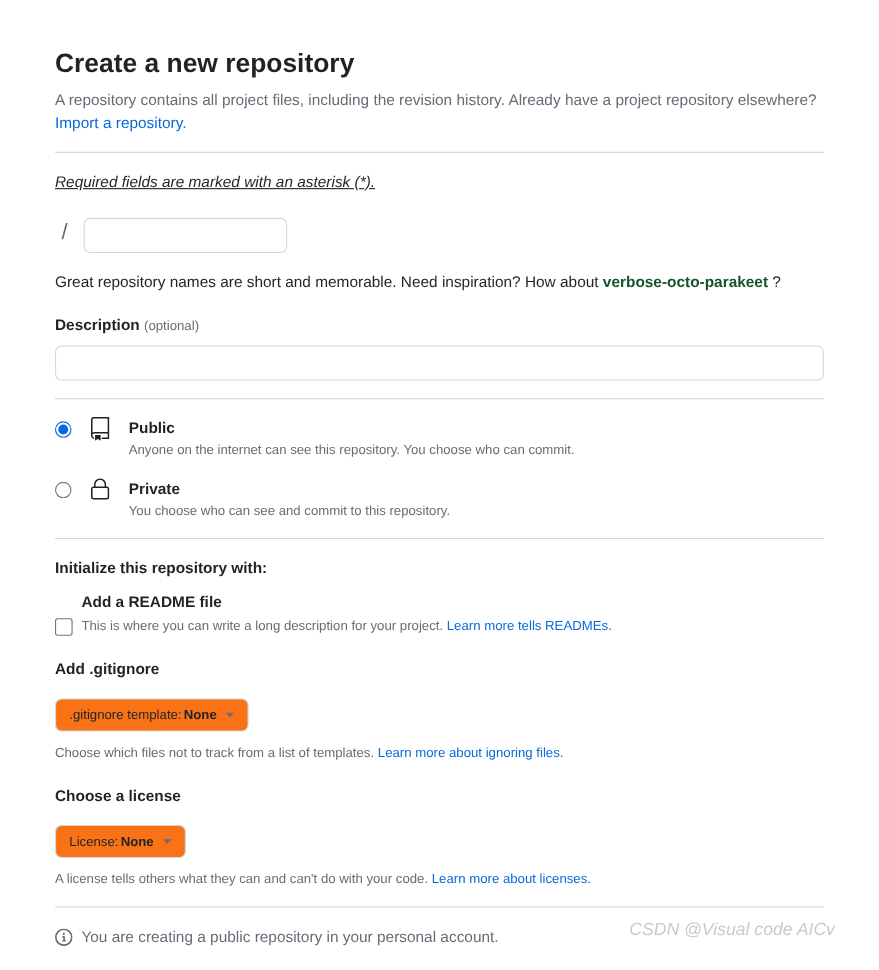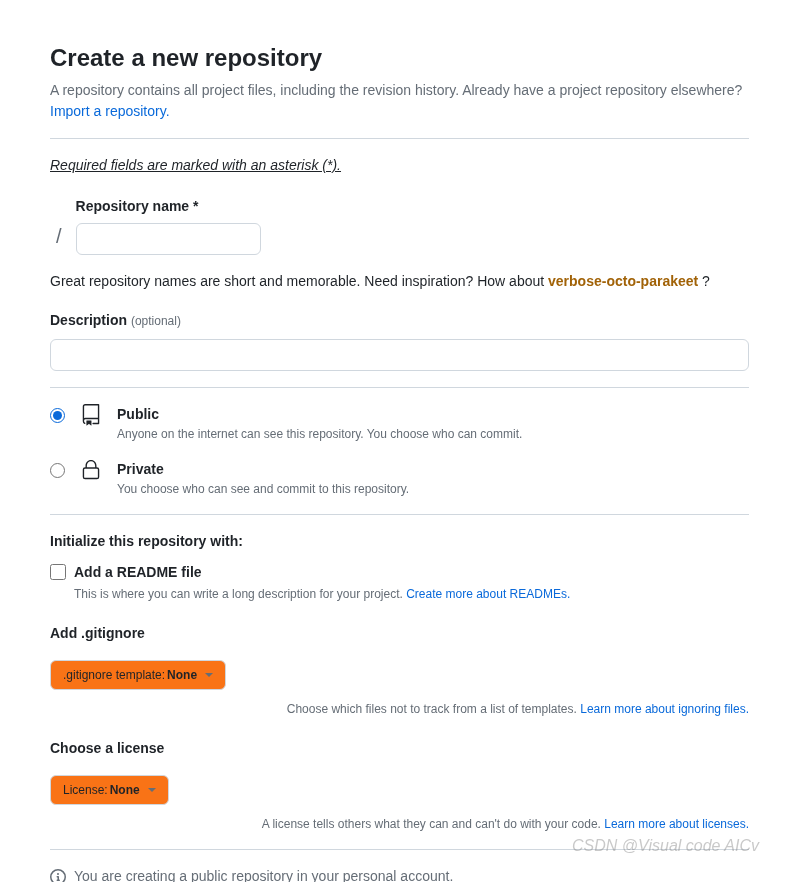--- a/index.html
+++ b/index.html
@@ -30,41 +30,41 @@
 .owner-avatar { width: 77px; height: 20px; background: #000; border-radius: 2px; margin-right: 6px; }
 .caret { width: 0; height: 0; border-left: 4px solid transparent; border-right: 4px solid transparent; border-top: 4px solid #656d76; margin-left: 4px; }
 .slash { font-size: 20px; color: #656d76; padding: 0 6px; margin-bottom: 4px; }
 input[type="text"] {
   border: 1px solid #d0d7de; border-radius: 6px;
   padding: 5px 12px; font-size: 14px; height: 32px;
   background: #fff; outline: none;
 }
 .repo-name-input { width: 185px; }
 .hint { margin-top: 16px; color: #1f2328; }
-.suggestion { color: #a16207; font-weight: 600; cursor: pointer; }
+.suggestion { color: #14532d; font-weight: 600; cursor: pointer; }
 .desc-input { width: 100%; margin-top: 2px; }
 .radio-row { display: flex; align-items: flex-start; gap: 14px; margin-bottom: 16px; }
 .radio-row input[type="radio"] { margin-top: 4px; width: 15px; height: 15px; cursor: pointer; accent-color: #0969da; }
 .radio-icon { width: 24px; display: flex; justify-content: center; }
 .radio-icon svg { fill: #1f2328; }
 .radio-text .title { font-weight: 600; }
 .radio-text .sub { color: #656d76; font-size: 12px; }
 .section-heading { font-weight: 600; margin-bottom: 10px; }
-.checkbox-row { display: flex; align-items: flex-start; gap: 8px; margin-bottom: 6px; }
+.checkbox-row { display: flex; align-items: flex-end; gap: 8px; margin-bottom: 6px; }
 .checkbox-row input[type="checkbox"] { width: 16px; height: 16px; margin-top: 2px; cursor: pointer; }
 .checkbox-text .title { font-weight: 600; }
 .checkbox-text .sub { color: #656d76; font-size: 12px; margin-top: 2px; }
 .select-btn {
   display: inline-flex; align-items: center;
   border: 1px solid #d0d7de; border-radius: 6px;
   background: #f97316; padding: 5px 12px;
   font-size: 12px; cursor: pointer; margin-top: 6px;
 }
 .select-btn .val { font-weight: 600; margin-left: 2px; }
-.helper { color: #656d76; font-size: 12px; margin-top: 10px; text-align: right; }
+.helper { color: #656d76; font-size: 12px; margin-top: 10px; }
 .info-row { display: flex; align-items: center; gap: 8px; color: #656d76; }
 .info-row svg { fill: #656d76; }
 .watermark { position: fixed; bottom: 24px; right: 40px; color: rgba(120,120,120,.4); font-size: 16px; font-style: italic; pointer-events: none; }
 </style>
 </head>
 <body>
 
 
 
 <h1>Create a new repository</h1>
@@ -73,21 +73,20 @@
   <a class="link">Import a repository.</a>
 </p>
 
 <hr>
 
 <p class="required-note">Required fields are marked with an asterisk (*).</p>
 
 <div class="form-row">
   <span class="slash">/</span>
   <div class="form-group">
-    <label class="field-label">Repository name *</label>
     <input type="text" class="repo-name-input" value="" style="">
   </div>
 </div>
 
 <p class="hint">
   <span>Great repository names are short and memorable. Need inspiration? How about </span><span class="suggestion">verbose-octo-parakeet</span><span> ?</span>
 </p>
 
 <div class="form-group" style="margin-top:18px;">
   <label class="field-label">
@@ -128,21 +127,21 @@
 
 <hr>
 
 <p class="section-heading">Initialize this repository with:</p>
 
 <div class="checkbox-row">
   <input type="checkbox" style="">
   <div class="checkbox-text">
     <div class="title">Add a README file</div>
     <div class="sub">
-      <span>This is where you can write a long description for your project. </span><a class="link">Create more about READMEs.</a>
+      <span>This is where you can write a long description for your project. </span><a class="link">Learn more tells READMEs.</a>
     </div>
   </div>
 </div>
 
 <p class="section-heading" style="margin-top:20px;">Add .gitignore</p>
 <div class="select-btn">
   <span>.gitignore template: </span>
     <span class="val">None</span>
   <span class="caret" style="margin-left:8px;"></span>
 </div>

